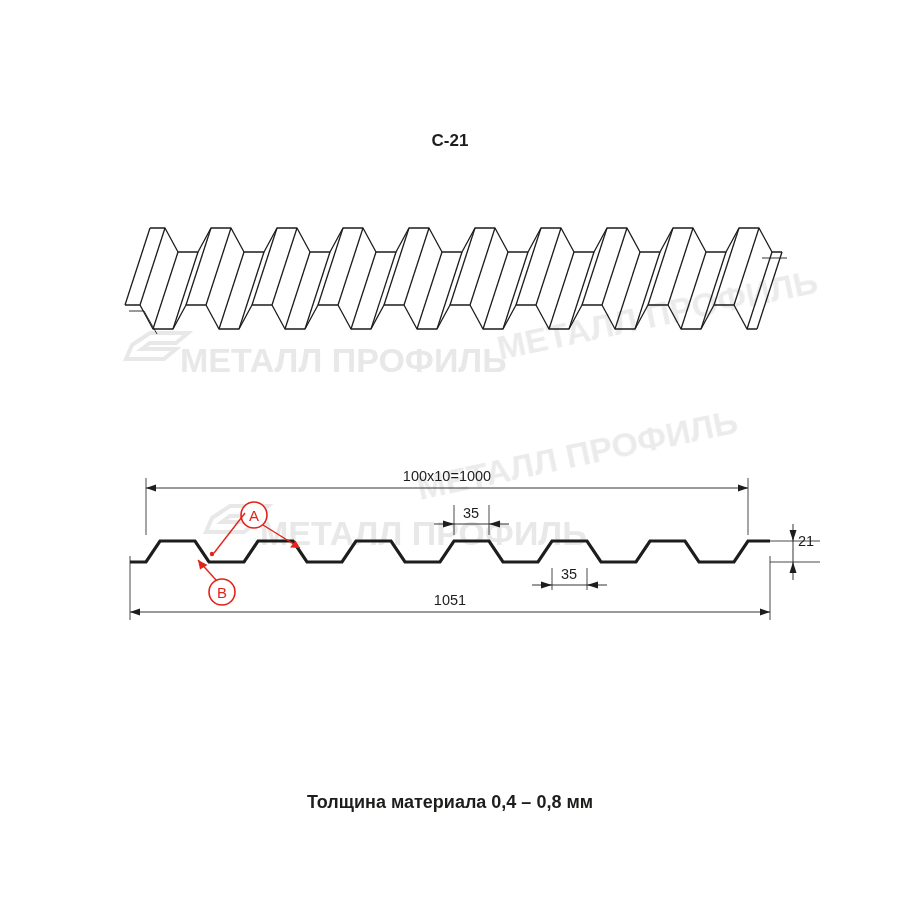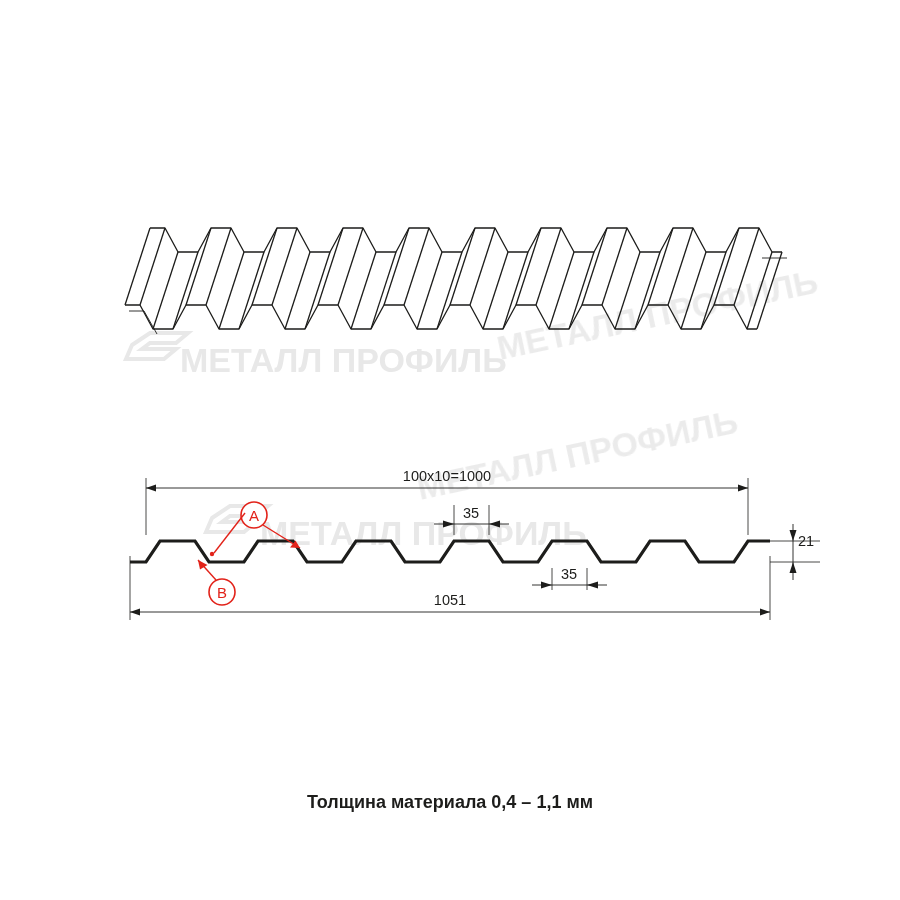--- a/index.html
+++ b/index.html
@@ -59,21 +59,22 @@
     font-family: "Liberation Sans", sans-serif;
     font-weight: bold;
     fill: #e8e8e8;
   }
 </style>
 </head>
 <body>
 
 <div class="page">
 
-  <div class="footer">Толщина материала 0,4 – 1,1 мм</div>
+  <div class="subtitle">С-21</div>
+  <div class="footer">Толщина материала 0,4 – 0,8 мм</div>
 
   <svg class="art" width="900" height="900" viewBox="0 0 900 900">
 
     <g opacity="1">
       <text class="wm-text" x="180" y="372" font-size="34">МЕТАЛЛ ПРОФИЛЬ</text>
       <g stroke="#e8e8e8" stroke-width="4" fill="none">
         <path d="M132 345 l18 -12 h38 l-12 10 h-26 l-8 6 h34 l-12 10 h-38 z"></path>
       </g>
     </g>
     <g>

